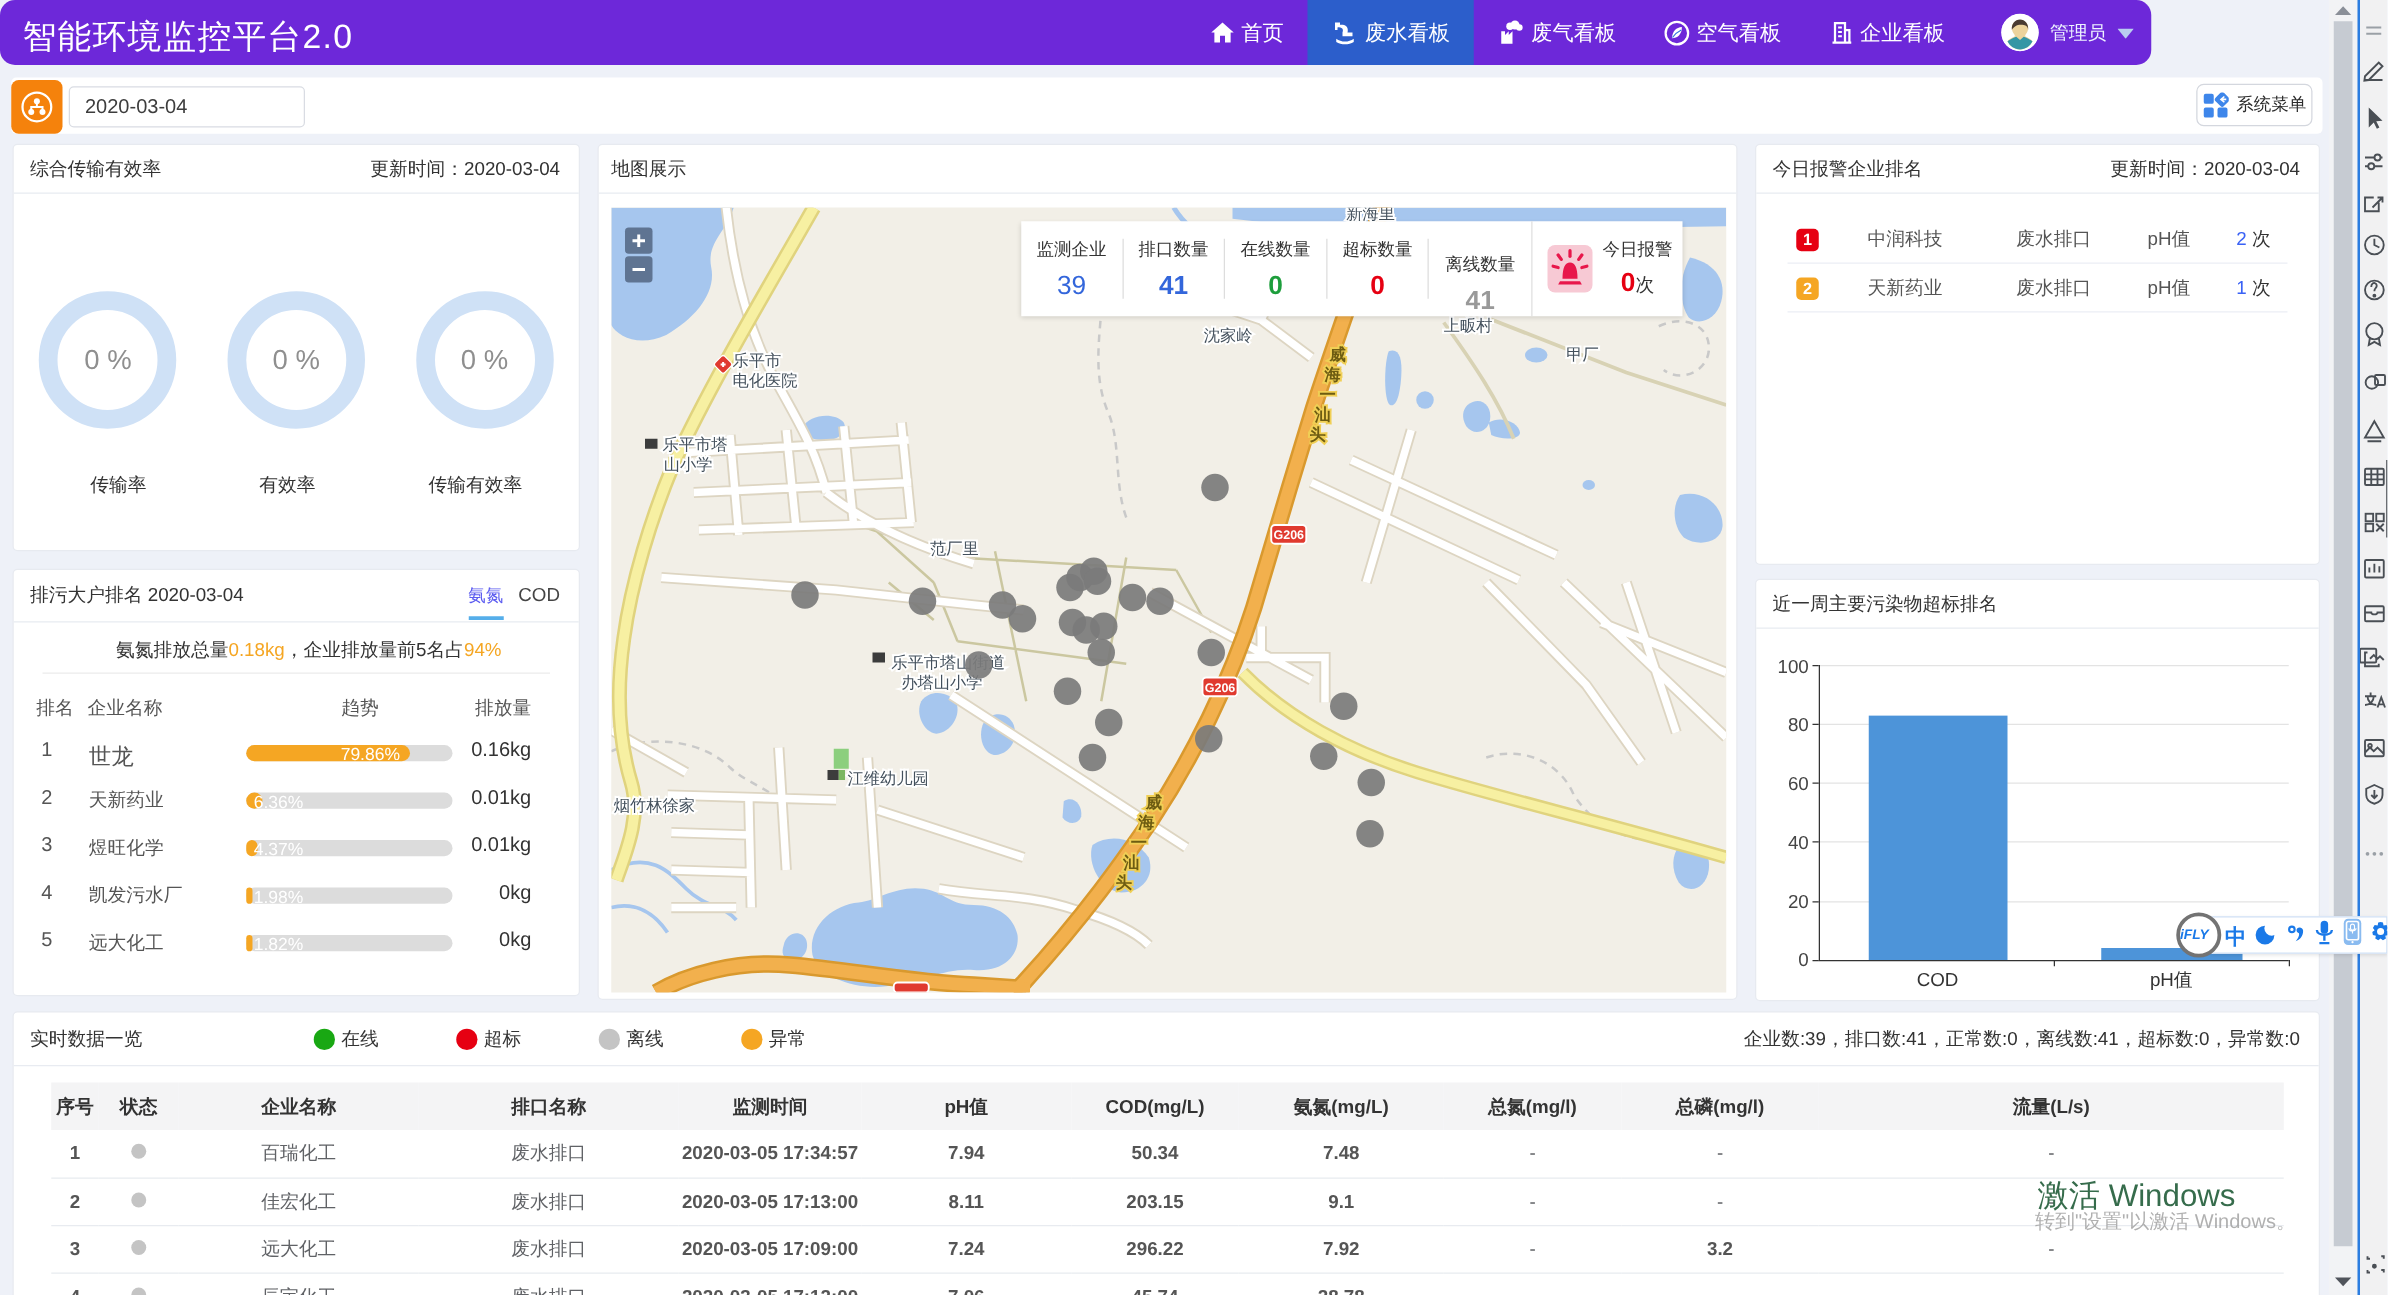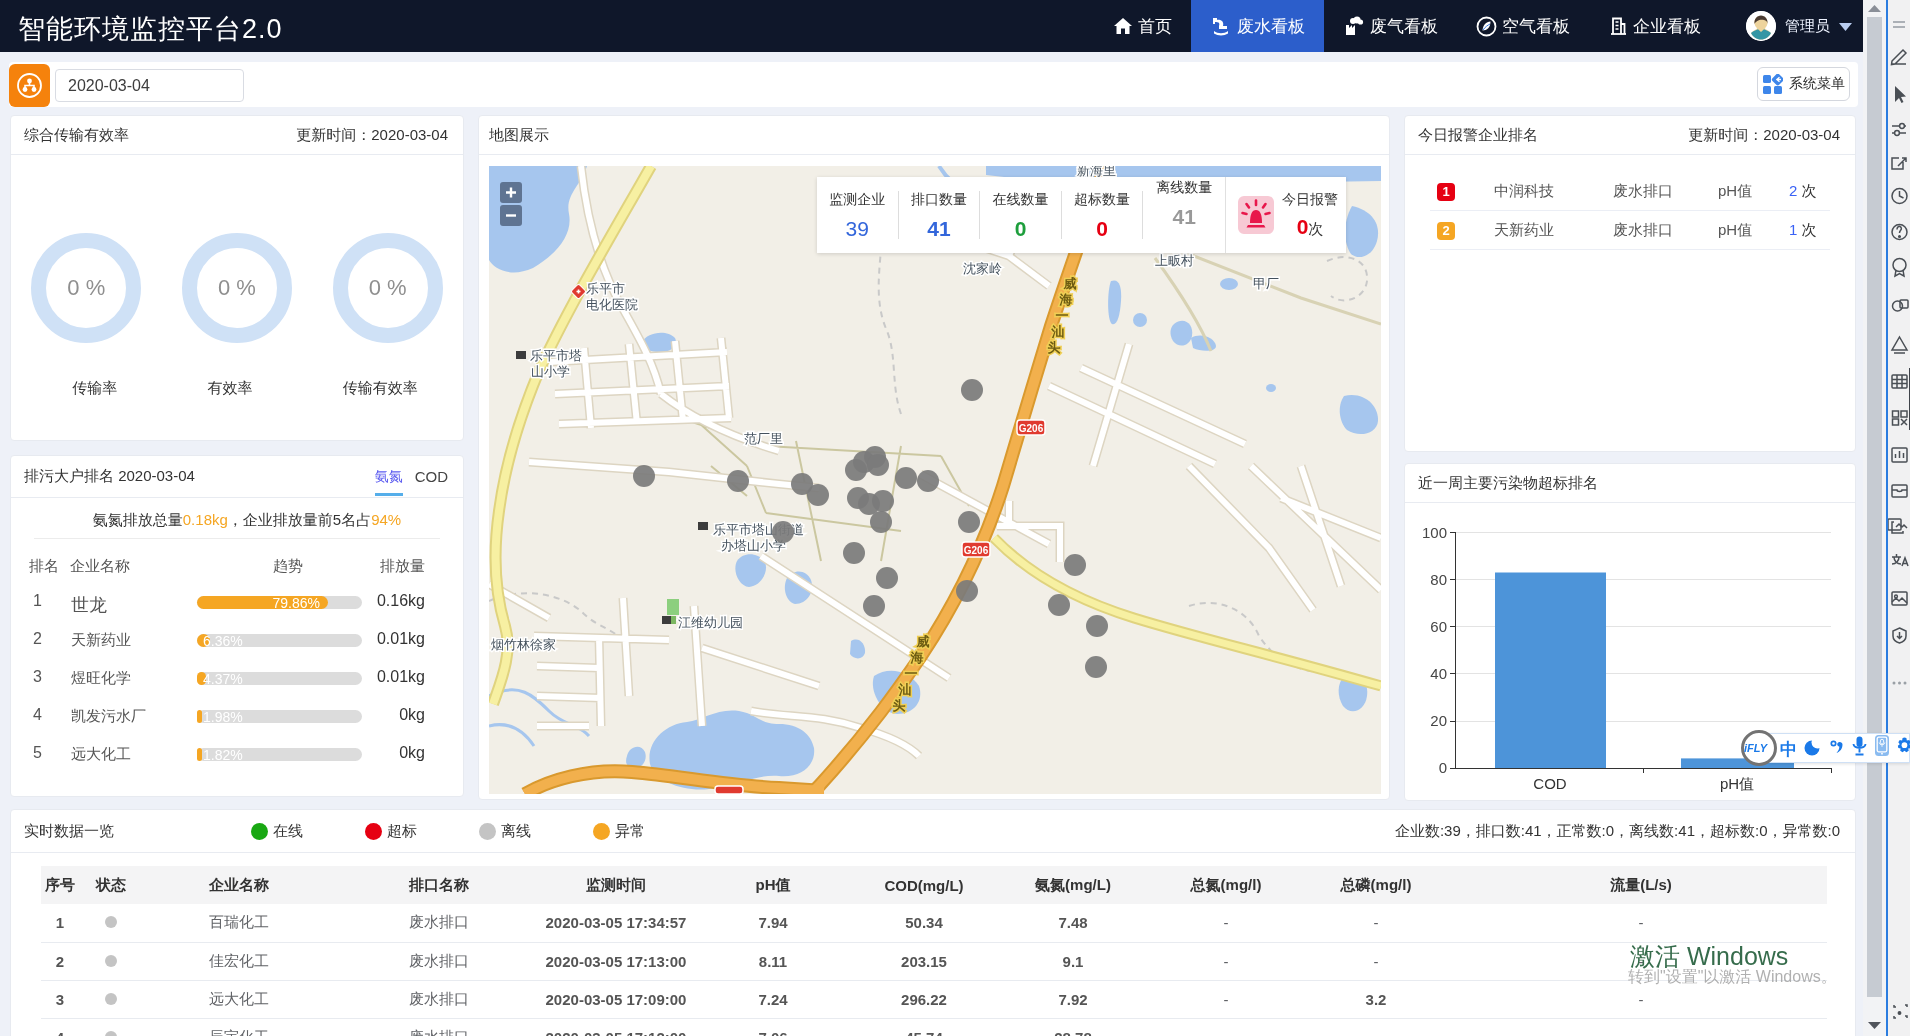--- a/index.html
+++ b/index.html
@@ -1,20 +1,20 @@
 <!DOCTYPE html>
 <html><head>
 <meta charset="utf-8">
 <style>
 * { margin:0; padding:0; box-sizing:border-box; }
 body { font-family:"Liberation Sans",sans-serif; }
 .page { position:relative; width:1910px; height:1036px; background:#eef1f8; overflow:hidden; }
 .abs { position:absolute; }
 
-.nav { position:absolute; left:0; top:0; width:1866px; height:52px; background:#0f172a; }
+.nav { position:absolute; left:0; top:0; width:1721px; height:52px; background:#6d28d9;border-radius:12px; }
 .nav .title { position:absolute; left:18px; top:11px; color:#fff; font-size:27px; font-weight:500; letter-spacing:1px; }
 .nav-items { position:absolute; right:0; top:0; height:52px; display:flex; align-items:stretch; }
 .nitem { display:flex; align-items:center; justify-content:center; gap:5px; color:#fff; font-size:17px; padding:0 19px; }
 .nitem.active { background:#2c5ecb; }
 .nuser { display:flex; align-items:center; gap:9px; color:#eef3ff; font-size:15px; padding:0 14px 0 26px; }
 .avatar { width:30px; height:30px; border-radius:50%; background:#fff; overflow:hidden; }
 
 .strip-bar { position:absolute; left:9px; top:62px; width:1849px; height:45px; background:#fff; border-radius:4px; }
 .orangebox { position:absolute; left:9px; top:64px; width:41px; height:43px; background:#f5820c; border-radius:6px; display:flex; align-items:center; justify-content:center; }
 .dateinput { position:absolute; left:55px; top:69px; width:189px; height:33px; background:#fff; border:1px solid #d9dce3; border-radius:4px; font-size:16px; color:#3d3d3d; line-height:31px; padding-left:12px; }
@@ -354,21 +354,21 @@
           <div style="font-size:21px; font-weight:bold; color:#3366db; margin-top:8px;">41</div>
         </div>
       <div style="width:81.6px; text-align:center; border-right:1px solid #ddd; margin:14px 0;">
           <div style="font-size:14px; color:#333;">在线数量</div>
           <div style="font-size:21px; font-weight:bold; color:#1d9e3c; margin-top:8px;">0</div>
         </div>
       <div style="width:81.6px; text-align:center; border-right:1px solid #ddd; margin:14px 0;">
           <div style="font-size:14px; color:#333;">超标数量</div>
           <div style="font-size:21px; font-weight:bold; color:#e60012; margin-top:8px;">0</div>
         </div>
-      <div style="width:81.6px; text-align:center; margin:2px 0;">
+      <div style="width:81.6px; text-align:center; margin:26px 0;">
           <div style="font-size:14px; color:#333;">离线数量</div>
           <div style="font-size:21px; font-weight:bold; color:#999; margin-top:8px;">41</div>
         </div>
     </div>
     <div style="width:121px; border-left:1px solid #e0e0e0; display:flex; align-items:center;">
       <div style="width:36px; height:38px; background:#f7c9d4; border-radius:6px; margin-left:12px; position:relative;">
         <svg width="36" height="38" viewBox="0 0 36 38">
           <path d="M12,27 C12,18 14,14 18,14 C22,14 24,18 24,27 Z" fill="#e8174b"></path>
           <path d="M10,29 L26,29 L27.5,31.5 L8.5,31.5 Z" fill="#e8174b"></path>
           <g stroke="#e8174b" stroke-width="2.6" stroke-linecap="round">

